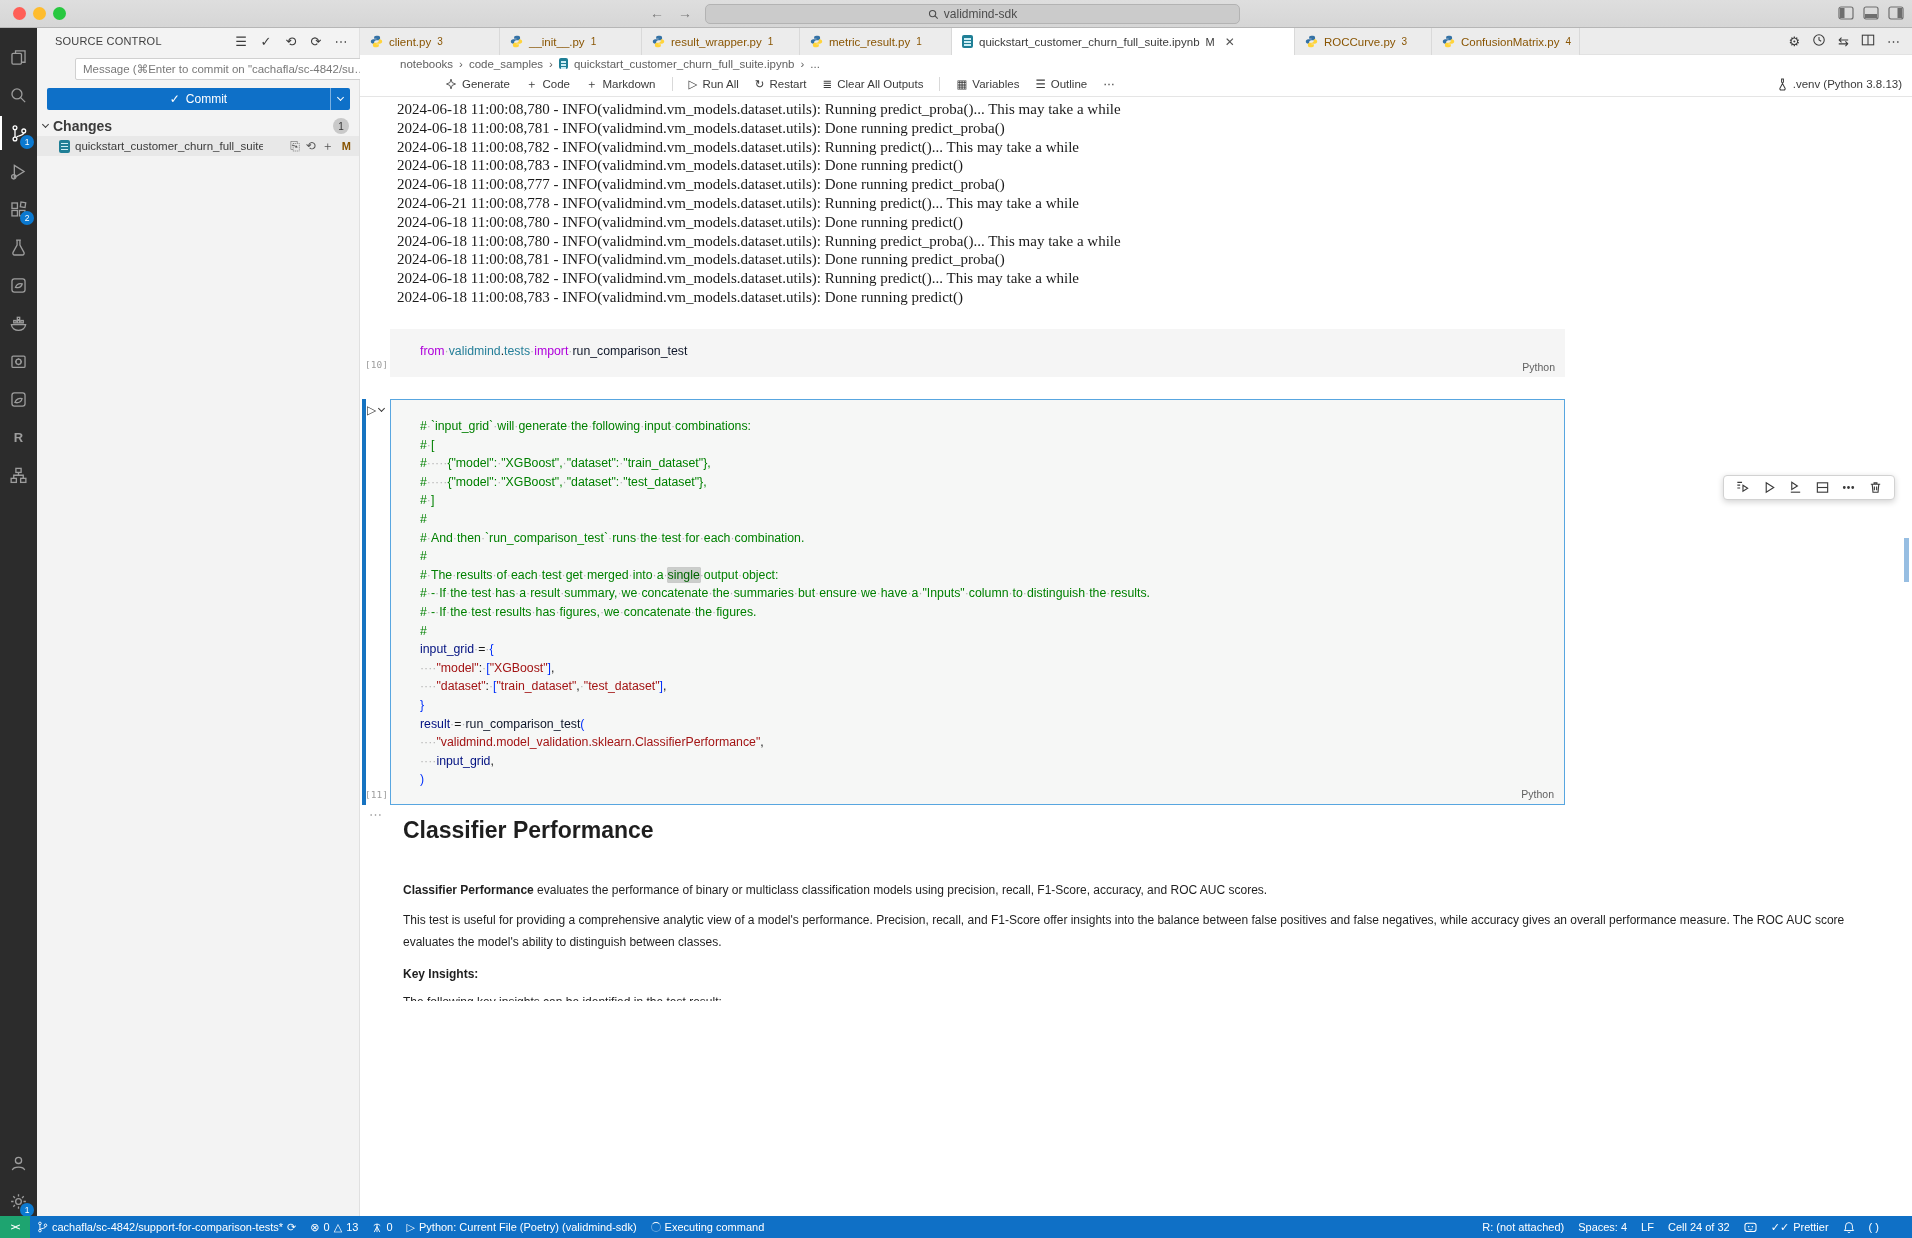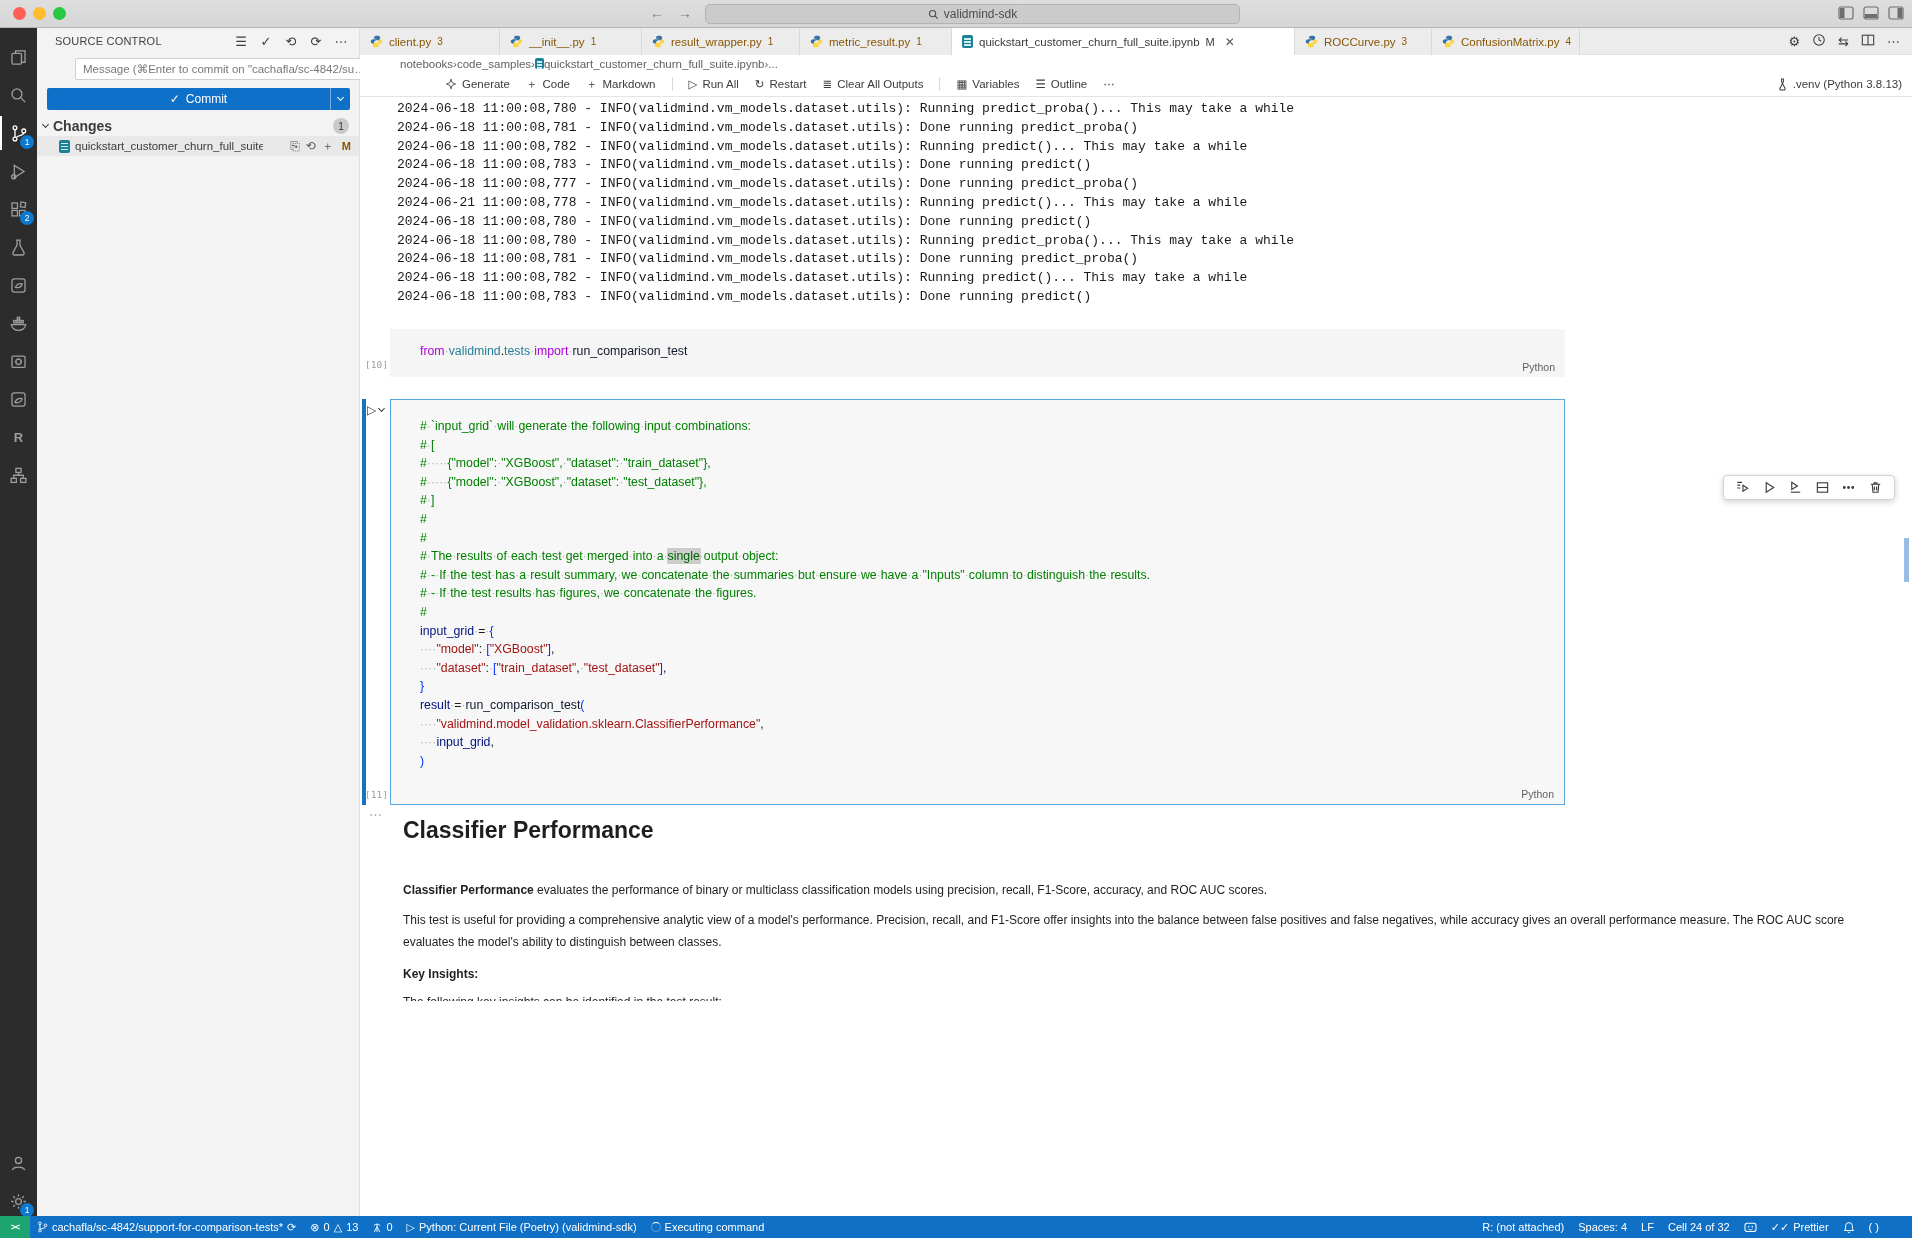--- a/index.html
+++ b/index.html
@@ -47,30 +47,30 @@
 
   
   #editor{position:absolute;left:360px;top:28px;width:1552px;height:1188px;background:#fff;}
   #tabbar{position:absolute;left:0;top:0;width:100%;height:27px;background:#ececec;display:flex;border-bottom:1px solid #e2e2e2;}
   .tab{height:27px;display:flex;align-items:center;gap:6px;padding:0 10px;border-right:1px solid #d9d9d9;background:#ececec;font-size:11.5px;color:#895503;cursor:pointer;flex:none;}
   .tab .cnt{font-size:10px;}
   .tab.active{background:#fff;color:#3b3b3b;}
   .tab .close{color:#555;font-size:12px;margin-left:4px;}
   .tab .mod{font-size:11px;color:#3b3b3b;}
   .tabbar-actions{margin-left:auto;display:flex;align-items:center;gap:12px;padding-right:12px;color:#3b3b3b;font-size:13px;}
-  #breadcrumb{position:absolute;left:0;top:27px;width:100%;height:17px;background:#fff;display:flex;align-items:center;padding-left:40px;font-size:11.5px;color:#616161;}
+  #breadcrumb{position:absolute;left:0;top:27px;width:100%;height:17px;background:#fff;display:flex;align-items:center;gap:6px;padding-left:40px;font-size:11.5px;color:#616161;}
   #nbtoolbar{position:absolute;left:0;top:44px;width:100%;height:25px;background:#fff;border-bottom:1px solid #e5e5e5;display:flex;align-items:center;gap:16px;padding-left:85px;font-size:11.5px;color:#3b3b3b;}
   .tbtn{display:flex;align-items:center;gap:5px;cursor:pointer;}
   .tdiv{width:1px;height:14px;background:#d9d9d9;}
   #kernel{margin-left:auto;display:flex;align-items:center;gap:5px;padding-right:10px;color:#3b3b3b;}
 
   
   #content{position:absolute;left:0;top:69px;width:1552px;height:1119px;background:#fff;overflow:hidden;}
   #outlog{position:absolute;left:37px;top:3px;}
-  .out-line{font-family:Liberation Mono, monospace;font-size:13px;line-height:18.8px;color:#1a1a1a;white-space:pre;}
+  .out-line{font-family:Liberation Serif, serif;font-size:15px;line-height:18.8px;color:#1a1a1a;white-space:pre;}
   .cellbg{position:absolute;background:#f5f5f5;}
   #cell10{left:30px;top:232px;width:1175px;height:48px;}
   #cell11{left:30px;top:302px;width:1175px;height:406px;background:#f6f7f6;border:1.5px solid #58a6e0;}
   #cell11-accent{position:absolute;left:2px;top:302px;width:4px;height:406px;background:#1673c1;}
   .code-line{font-family:"DejaVu Sans Mono",monospace;font-size:12.3px;line-height:18.6px;white-space:pre;}
   #cell10 .codewrap{padding:13px 0 0 30px;}
   #cell11 .codewrap{padding:17px 0 0 29px;}
   .ws{color:#b5b5b5;}
   .tk-kw{color:#af00db;}.tk-cm{color:#008000;}.tk-str{color:#a31515;}.tk-fn{color:#0f172a;}
   .tk-var{color:#001080;}.tk-pun{color:#0431fa;}.tk-op{color:#1a1a1a;}.tk-mod{color:#267f99;}
@@ -435,20 +435,21 @@
           <span class="chev" style="color:#3b3b3b"></span>
         </div>
       <div class="cellbg" id="cell11">
         <div class="codewrap">
             <div class="code-line"><span class="tk-cm">#<span class="ws">·</span>`input_grid`<span class="ws">·</span>will<span class="ws">·</span>generate<span class="ws">·</span>the<span class="ws">·</span>following<span class="ws">·</span>input<span class="ws">·</span>combinations:</span></div>
             <div class="code-line"><span class="tk-cm">#<span class="ws">·</span>[</span></div>
             <div class="code-line"><span class="tk-cm">#<span class="ws">·</span><span class="ws">·</span><span class="ws">·</span><span class="ws">·</span><span class="ws">·</span>{"model":<span class="ws">·</span>"XGBoost",<span class="ws">·</span>"dataset":<span class="ws">·</span>"train_dataset"},</span></div>
             <div class="code-line"><span class="tk-cm">#<span class="ws">·</span><span class="ws">·</span><span class="ws">·</span><span class="ws">·</span><span class="ws">·</span>{"model":<span class="ws">·</span>"XGBoost",<span class="ws">·</span>"dataset":<span class="ws">·</span>"test_dataset"},</span></div>
             <div class="code-line"><span class="tk-cm">#<span class="ws">·</span>]</span></div>
             <div class="code-line"><span class="tk-cm">#</span></div>
+            <div class="code-line"><span class="tk-cm">#<span class="ws">·</span>And<span class="ws">·</span>then<span class="ws">·</span>`run_comparison_test`<span class="ws">·</span>runs<span class="ws">·</span>the<span class="ws">·</span>test<span class="ws">·</span>for<span class="ws">·</span>each<span class="ws">·</span>combination.</span></div>
             <div class="code-line"><span class="tk-cm">#</span></div>
             <div class="code-line"><span class="tk-cm">#<span class="ws">·</span>The<span class="ws">·</span>results<span class="ws">·</span>of<span class="ws">·</span>each<span class="ws">·</span>test<span class="ws">·</span>get<span class="ws">·</span>merged<span class="ws">·</span>into<span class="ws">·</span>a<span class="ws">·</span></span><span class="tk-cmhl">single</span><span class="tk-cm"><span class="ws">·</span>output<span class="ws">·</span>object:</span></div>
             <div class="code-line"><span class="tk-cm">#<span class="ws">·</span>-<span class="ws">·</span>If<span class="ws">·</span>the<span class="ws">·</span>test<span class="ws">·</span>has<span class="ws">·</span>a<span class="ws">·</span>result<span class="ws">·</span>summary,<span class="ws">·</span>we<span class="ws">·</span>concatenate<span class="ws">·</span>the<span class="ws">·</span>summaries<span class="ws">·</span>but<span class="ws">·</span>ensure<span class="ws">·</span>we<span class="ws">·</span>have<span class="ws">·</span>a<span class="ws">·</span>"Inputs"<span class="ws">·</span>column<span class="ws">·</span>to<span class="ws">·</span>distinguish<span class="ws">·</span>the<span class="ws">·</span>results.</span></div>
             <div class="code-line"><span class="tk-cm">#<span class="ws">·</span>-<span class="ws">·</span>If<span class="ws">·</span>the<span class="ws">·</span>test<span class="ws">·</span>results<span class="ws">·</span>has<span class="ws">·</span>figures,<span class="ws">·</span>we<span class="ws">·</span>concatenate<span class="ws">·</span>the<span class="ws">·</span>figures.</span></div>
             <div class="code-line"><span class="tk-cm">#</span></div>
             <div class="code-line"><span class="tk-var">input_grid</span><span class="tk-op"><span class="ws">·</span>=<span class="ws">·</span></span><span class="tk-pun">{</span></div>
             <div class="code-line"><span class="tk-op"><span class="ws">·</span><span class="ws">·</span><span class="ws">·</span><span class="ws">·</span></span><span class="tk-str">"model"</span><span class="tk-op">:<span class="ws">·</span></span><span class="tk-pun">[</span><span class="tk-str">"XGBoost"</span><span class="tk-pun">]</span><span class="tk-op">,</span></div>
             <div class="code-line"><span class="tk-op"><span class="ws">·</span><span class="ws">·</span><span class="ws">·</span><span class="ws">·</span></span><span class="tk-str">"dataset"</span><span class="tk-op">:<span class="ws">·</span></span><span class="tk-pun">[</span><span class="tk-str">"train_dataset"</span><span class="tk-op">,<span class="ws">·</span></span><span class="tk-str">"test_dataset"</span><span class="tk-pun">]</span><span class="tk-op">,</span></div>
             <div class="code-line"><span class="tk-pun">}</span></div>
             <div class="code-line"><span class="tk-var">result</span><span class="tk-op"><span class="ws">·</span>=<span class="ws">·</span></span><span class="tk-fn">run_comparison_test</span><span class="tk-pun">(</span></div>

